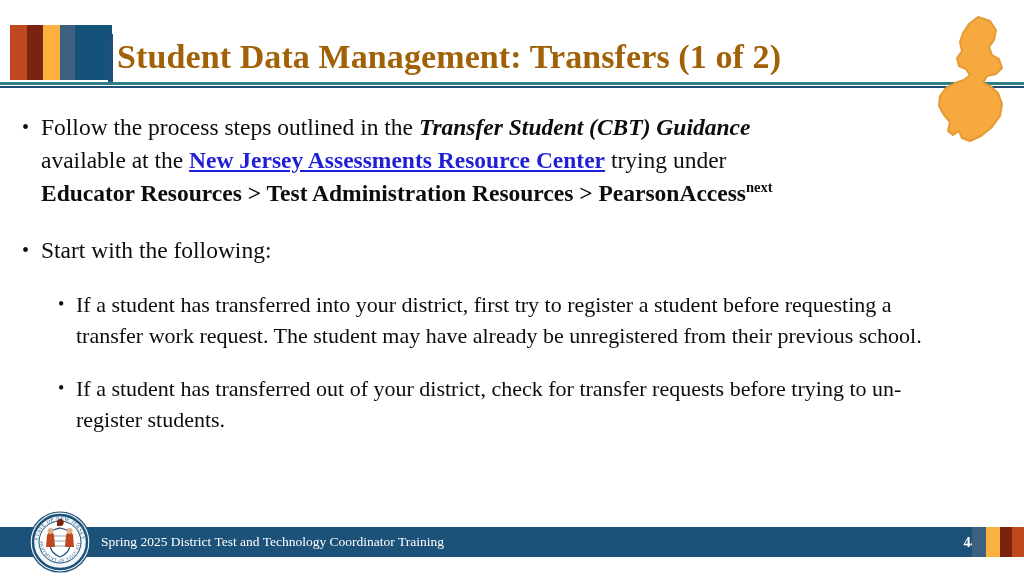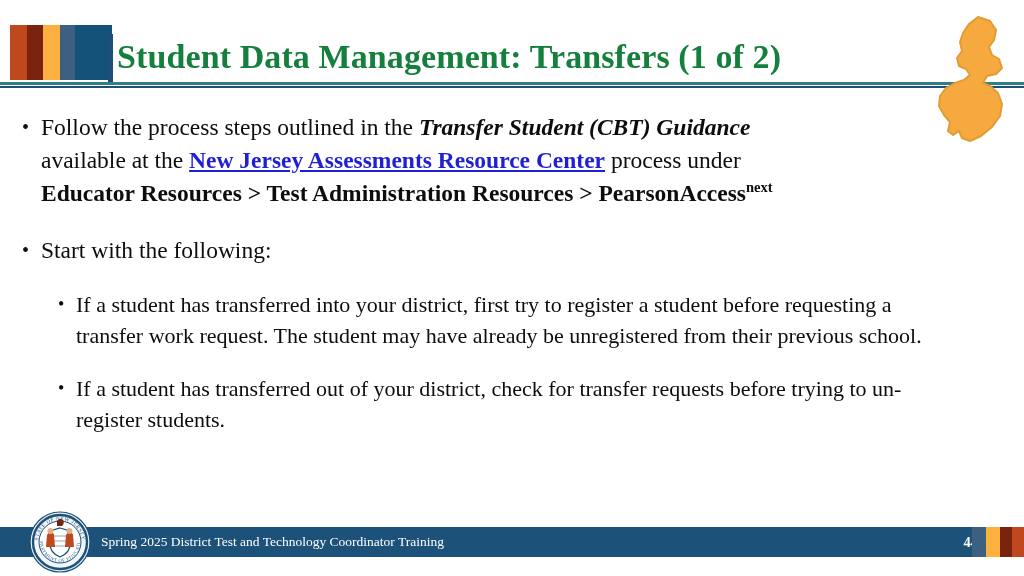--- a/index.html
+++ b/index.html
@@ -221,41 +221,41 @@
   <div class="header-bars">
     <div class="bar hb0" style="background: rgb(192, 72, 30);"></div>
     <div class="bar hb1" style="background: rgb(122, 36, 16);"></div>
     <div class="bar hb2" style="background: rgb(251, 176, 64);"></div>
     <div class="bar hb3" style="background: rgb(61, 95, 128);"></div>
     <div class="bar hb4" style="background: rgb(20, 82, 122);"></div>
   </div>
 
   <div class="title-tick" style="background: rgb(31, 78, 121);"></div>
 
-  <div class="slide-title" style="color: #15803d;">Student Data Management: Transfers (1 of 2)</div>
+  <div class="slide-title" style="color: #a16207;">Student Data Management: Transfers (1 of 2)</div>
 
   <div class="rule-wrap">
     <div class="rule-thick" style="background: rgb(46, 127, 134);"></div>
     <div class="rule-thin" style="background: rgb(31, 78, 121);"></div>
   </div>
 
   <div class="nj-shape">
     <svg viewBox="0 0 92 132" width="92" height="132" aria-hidden="true">
       <path d="M52 3 L64 7 L70 16 L68 26 L63 33 L66 41 L73 45 L76 54 L70 60 L61 62 L57 69
                L64 72 L72 79 L76 90 L74 102 L66 113 L55 122 L44 127 L36 124 L33 117 L27 121
                L22 117 L24 108 L18 101 L13 92 L14 82 L20 74 L29 69 L38 66 L44 61 L40 55
                L33 52 L31 44 L36 37 L34 28 L37 19 L43 10 Z" fill="#F5A93F" stroke="#E59A33" stroke-width="2" stroke-linejoin="round"></path>
     </svg>
   </div>
 
   <div class="body">
 
     <div class="bullet-l1">
       <span>Follow the process steps outlined in the </span><span class="bi">Transfer Student (CBT) Guidance</span>
-      <span class="cont"><span>available at the </span><a class="link" href="#">New Jersey Assessments Resource Center</a><span> process under</span></span>
+      <span class="cont"><span>available at the </span><a class="link" href="#">New Jersey Assessments Resource Center</a><span> trying under</span></span>
       <span class="cont"><b>Educator Resources &gt; Test Administration Resources &gt; PearsonAccess</b><sup>next</sup></span>
     </div>
 
     <div class="spacer-1"></div>
 
     <div class="bullet-l1">
       <span>Start with the following:</span>
     </div>
 
     <div class="sub-list">

